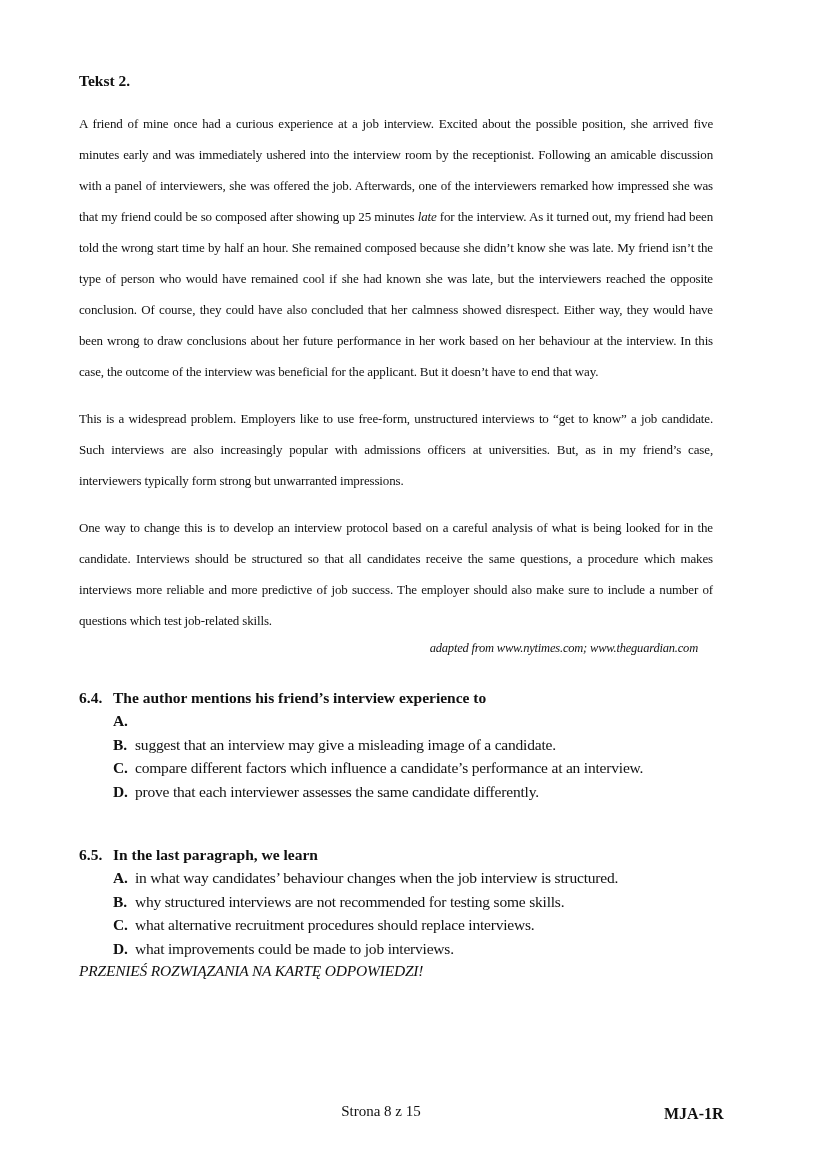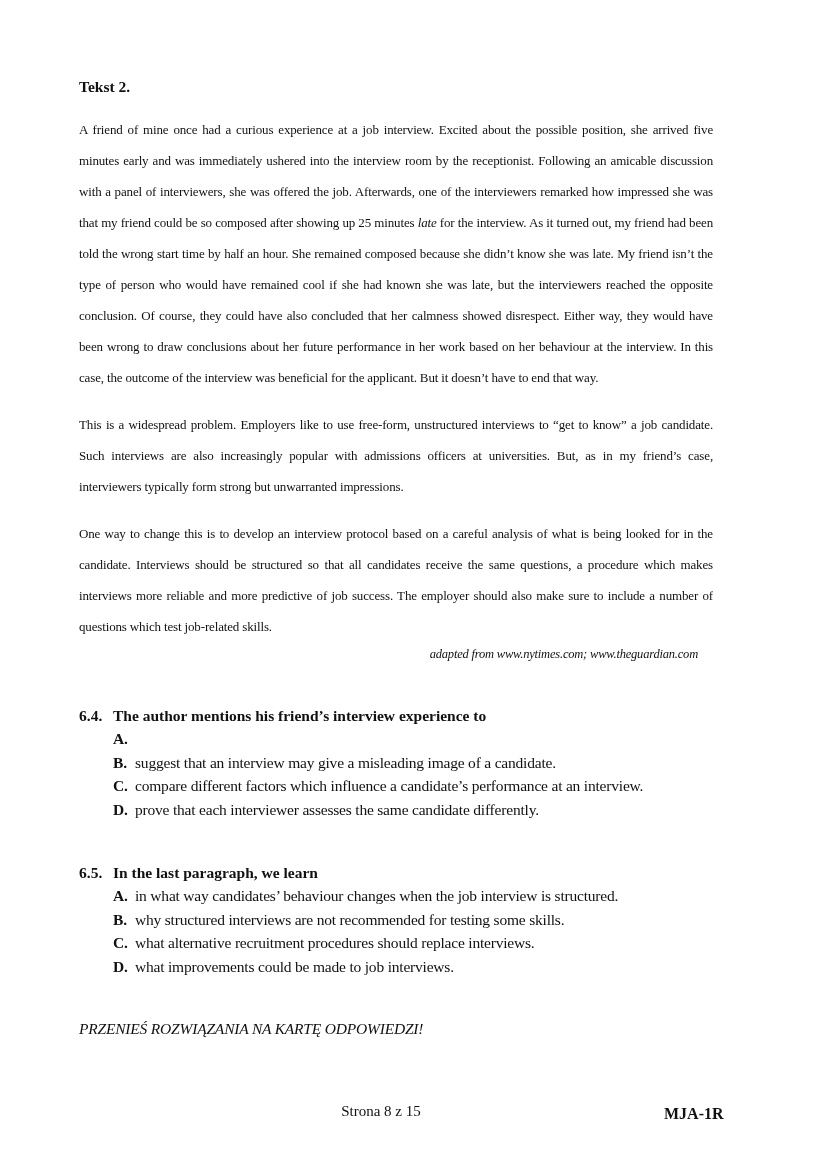--- a/index.html
+++ b/index.html
@@ -1,36 +1,36 @@
 <!DOCTYPE html>
 <html><head>
 <meta charset="utf-8">
 <style>
   html, body { margin: 0; padding: 0; background: #ffffff; }
   body {
     width: 830px; height: 1174px; position: relative; overflow: hidden;
     font-family: "Liberation Serif", "DejaVu Serif", serif;
     color: #111111;
   }
-  .page { position: absolute; left: 79px; top: 76px; width: 634px; }
+  .page { position: absolute; left: 79px; top: 70px; width: 634px; }
   .tekst-label { font-weight: bold; font-size: 15.5px; line-height: 22px; margin: 0; }
   .title { text-align: center; font-size: 15.5px; line-height: 22px; margin: 0 0 9px 0; }
   p.para {
     margin: 16px 0 8px 0; font-size: 13px; line-height: 31px;
     text-align: justify; letter-spacing: -0.15px;
   }
   .source { text-align: right; font-style: italic; font-size: 12.5px; line-height: 20px; margin: -6px 15px 0 0; letter-spacing: -0.2px; }
   .question { font-size: 15.5px; line-height: 23.4px; }
-  .q1 { margin-top: 40px; }
+  .q1 { margin-top: 28px; }
   .q2 { margin-top: 40px; }
   .q-stem { font-weight: bold; display: flex; }
   .q-num { width: 34px; flex: none; }
   .option { display: flex; padding-left: 34px; letter-spacing: -0.2px; }
   .opt-letter { font-weight: bold; width: 22px; flex: none; }
-  .instruction { font-style: italic; font-size: 15.5px; line-height: 22px; margin-top: 40px; letter-spacing: -0.2px; }
+  .instruction { font-style: italic; font-size: 15.5px; line-height: 22px; letter-spacing: -0.2px; }
   .footer-page { position: absolute; top: 1103px; left: 0; width: 762px; text-align: center; font-size: 15px; }
   .footer-code { position: absolute; top: 1105px; left: 664px; font-size: 16px; font-weight: bold; }
 </style>
 </head>
 <body>
 
 <div class="page">
   <p class="tekst-label">Tekst 2.</p>
 
   <p class="para"><span>A friend of mine once had a curious experience at a job interview. Excited about the possible position, she arrived five minutes early and was immediately ushered into the interview room by the receptionist. Following an amicable discussion with a panel of interviewers, she was offered the job. Afterwards, one of the interviewers remarked how impressed she was that my friend could be so composed after showing up 25 minutes </span><i>late</i><span> for the interview. As it turned out, my friend had been told the wrong start time by half an hour. She remained composed because she didn’t know she was late. My friend isn’t the type of person who would have remained cool if she had known she was late, but the interviewers reached the opposite conclusion. Of course, they could have also concluded that her calmness showed disrespect. Either way, they would have been wrong to draw conclusions about her future performance in her work based on her behaviour at the interview. In this case, the outcome of the interview was beneficial for the applicant. But it doesn’t have to end that way.</span></p>

